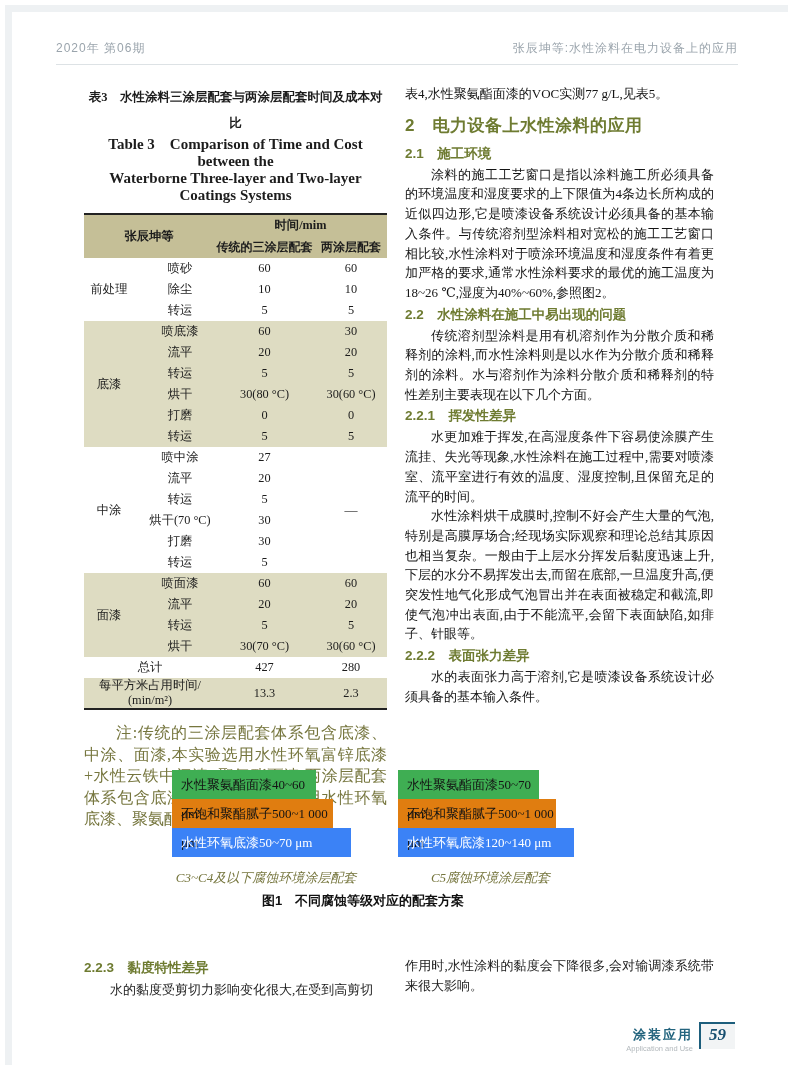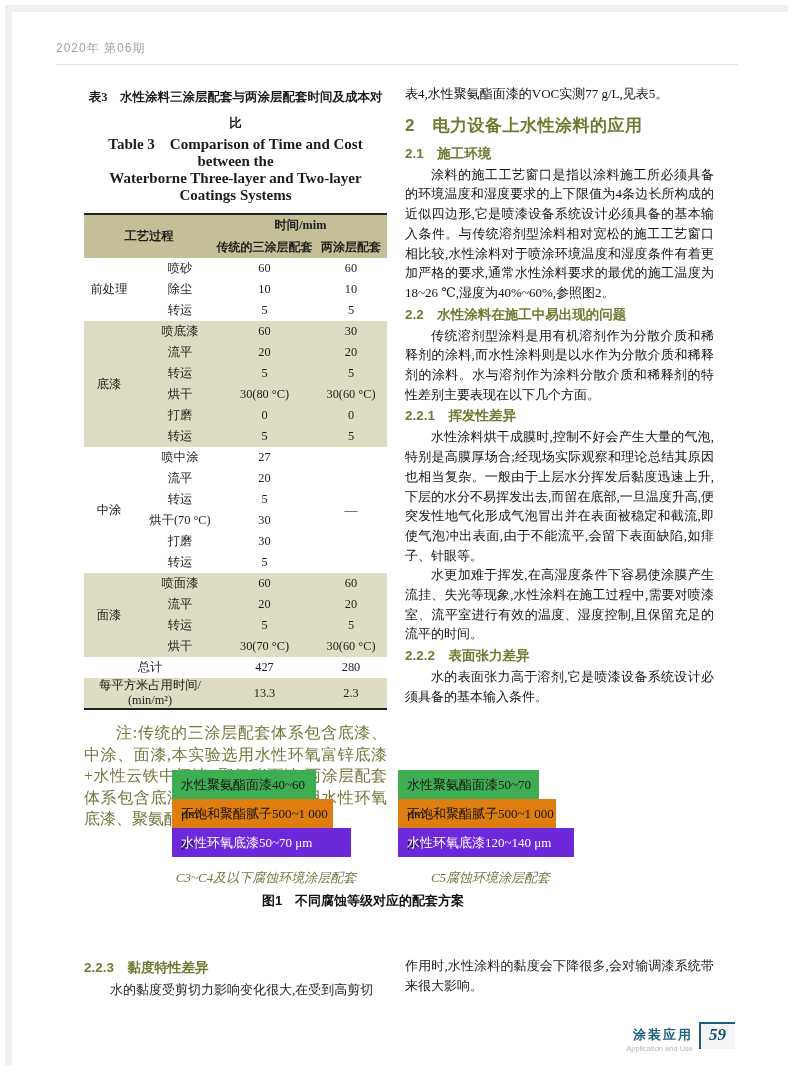--- a/index.html
+++ b/index.html
@@ -60,21 +60,21 @@
   }
 
   
   .figure { position:absolute; left:0; top:768px; width:794px; height:170px; }
   .stack { position:absolute; top:2px; }
   .stack-left { left:172px; }
   .stack-right { left:398px; }
   .bar { height:29px; line-height:29px; padding-left:9px; font-size:13px; color:#141414; }
   .bar-green { background:#3fae53; }
   .bar-orange { background:#e07d10; }
-  .bar-gray { background:#6d28d9; color:#ffffff; }
+  .bar-gray { background:#3b82f6; color:#ffffff; }
   .stack-left .b1 { width:144px; } .stack-left .b2 { width:161px; } .stack-left .b3 { width:179px; }
   .stack-right .b1 { width:141px; } .stack-right .b2 { width:158px; } .stack-right .b3 { width:176px; }
   .stack-cap {
     margin-top:12px; text-align:center; color:#76763e; font-style:italic; font-size:13px;
   }
   .stack-left .stack-cap { width:188px; }
   .stack-right .stack-cap { width:185px; }
   .fig-cap-zh {
     position:absolute; top:124px; left:0; width:726px; text-align:center;
     font-weight:bold; font-size:13px;
@@ -107,37 +107,38 @@
 </style>
 </head>
 <body>
 
 <div class="page">
   <div class="edge-top"></div>
   <div class="edge-left"></div>
 
   <div class="running-head">
     <span>2020年  第06期</span>
+    <span>张辰坤等:水性涂料在电力设备上的应用</span>
   </div>
 
   <div class="col-left">
     <div class="tbl-cap-zh">表3　水性涂料三涂层配套与两涂层配套时间及成本对比</div>
     <div class="tbl-cap-en">Table 3　Comparison of Time and Cost between the</div>
     <div class="tbl-cap-en">Waterborne Three-layer and Two-layer Coatings Systems</div>
 
     <table class="t3">
       <colgroup>
           <col style="width:48px">
           <col style="width:82px">
           <col style="width:101px">
           <col style="width:72px">
         </colgroup>
       <tbody>
           <tr class="hdr">
-        <td colspan="2" rowspan="2">工艺过程</td>
+        <td colspan="2" rowspan="2">张辰坤等</td>
         <td colspan="2" class="time-hdr">时间/mim</td>
       </tr>
       <tr class="hdr">
         <td style="font-size:12px;">传统的三涂层配套</td>
         <td style="font-size:12px;">两涂层配套</td>
       </tr>
 
       <tr>
         <td rowspan="3" class="grp">前处理</td>
         <td class="proc">喷砂</td>
@@ -254,22 +255,22 @@
   </div>
 
   <div class="col-right">
     <p class="noindent">表4,水性聚氨酯面漆的VOC实测77 g/L,见表5。</p>
     <div class="h2">2　电力设备上水性涂料的应用</div>
     <div class="h3">2.1　施工环境</div>
     <p>涂料的施工工艺窗口是指以涂料施工所必须具备的环境温度和湿度要求的上下限值为4条边长所构成的近似四边形,它是喷漆设备系统设计必须具备的基本输入条件。与传统溶剂型涂料相对宽松的施工工艺窗口相比较,水性涂料对于喷涂环境温度和湿度条件有着更加严格的要求,通常水性涂料要求的最优的施工温度为 18~26 ℃,湿度为40%~60%,参照图2。</p>
     <div class="h3">2.2　水性涂料在施工中易出现的问题</div>
     <p>传统溶剂型涂料是用有机溶剂作为分散介质和稀释剂的涂料,而水性涂料则是以水作为分散介质和稀释剂的涂料。水与溶剂作为涂料分散介质和稀释剂的特性差别主要表现在以下几个方面。</p>
     <div class="h3">2.2.1　挥发性差异</div>
+    <p>水更加难于挥发,在高湿度条件下容易使涂膜产生流挂、失光等现象,水性涂料在施工过程中,需要对喷漆室、流平室进行有效的温度、湿度控制,且保留充足的流平的时间。</p>
     <p>水性涂料烘干成膜时,控制不好会产生大量的气泡,特别是高膜厚场合;经现场实际观察和理论总结其原因也相当复杂。一般由于上层水分挥发后黏度迅速上升,下层的水分不易挥发出去,而留在底部,一旦温度升高,便突发性地气化形成气泡冒出并在表面被稳定和截流,即使气泡冲出表面,由于不能流平,会留下表面缺陷,如痱子、针眼等。</p>
-    <p>水更加难于挥发,在高湿度条件下容易使涂膜产生流挂、失光等现象,水性涂料在施工过程中,需要对喷漆室、流平室进行有效的温度、湿度控制,且保留充足的流平的时间。</p>
     <div class="h3">2.2.2　表面张力差异</div>
     <p>水的表面张力高于溶剂,它是喷漆设备系统设计必须具备的基本输入条件。</p>
   </div>
 
   <div class="figure">
     <div class="stack stack-left">
       <div class="bar bar-green b1">水性聚氨酯面漆40~60 μm</div>
       <div class="bar bar-orange b2">不饱和聚酯腻子500~1 000 μm</div>
       <div class="bar bar-gray b3">水性环氧底漆50~70 μm</div>
       <div class="stack-cap">C3~C4及以下腐蚀环境涂层配套</div>

